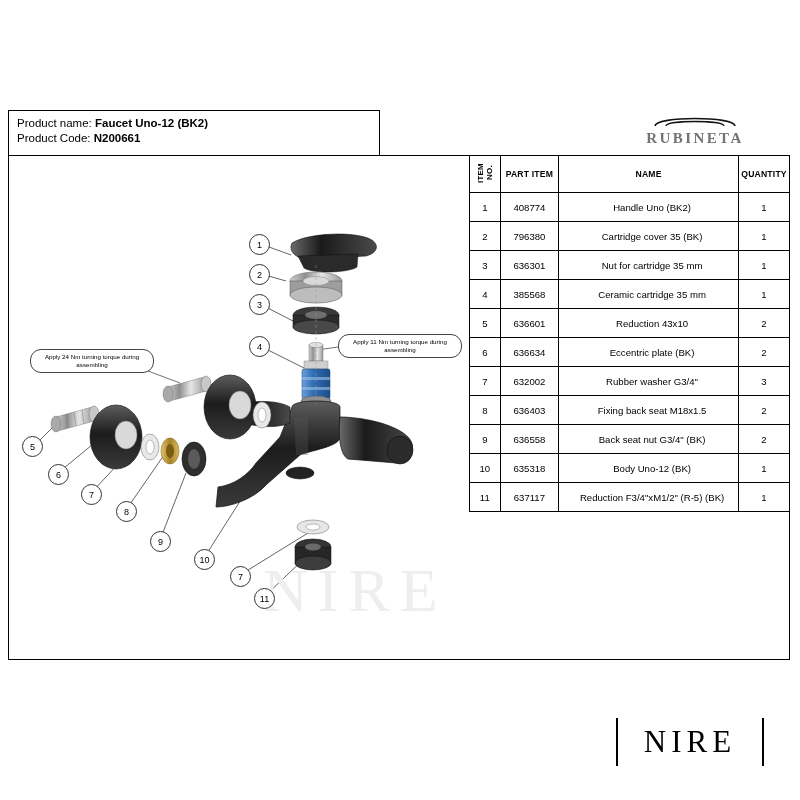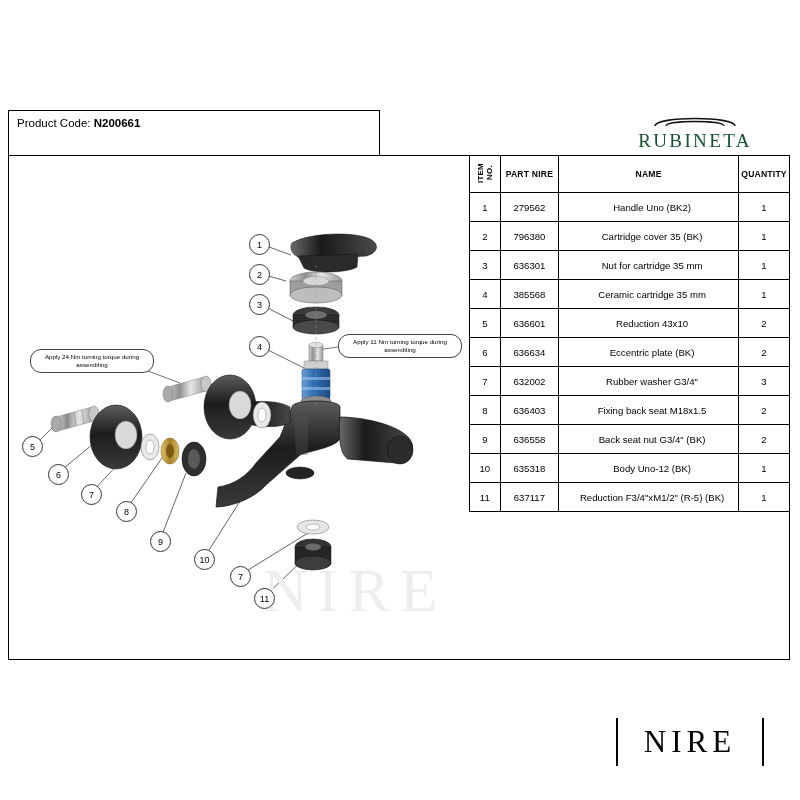--- a/index.html
+++ b/index.html
@@ -33,22 +33,22 @@
   }
   
   .brand{
     position:absolute;left:610px;top:112px;width:170px;text-align:center;
   }
   .brand-mark{
     width:86px;height:16px;margin:0 auto 2px auto;position:relative;
   }
   .brand-mark svg{display:block;}
   .brand-name{
-    font-size:19px;letter-spacing:2.4px;font-family:"Liberation Serif",serif;
-    font-weight:400;color:#14532d;
+    font-size:15px;letter-spacing:2.4px;font-family:"Liberation Serif",serif;
+    font-weight:700;color:#737373;
   }
   
   .ptable{
     position:absolute;left:469px;top:155px;width:321px;
     border-collapse:collapse;
     font-size:9.6px;
   }
   .ptable td,.ptable th{
     border:0.8px solid #000;
     padding:0;height:28px;
@@ -92,20 +92,24 @@
     font-family:"Liberation Serif",serif;
     user-select:none;
   }
 </style>
 </head>
 <body>
 
 <div class="sheet">
 
   <div class="header-box">
+    <div class="header-line">
+      <span class="lbl">Product name:</span>
+      <span class="val">Faucet Uno-12 (BK2)</span>
+    </div>
     <div class="header-line">
       <span class="lbl">Product Code:</span>
       <span class="val">N200661</span>
     </div>
   </div>
 
   <div class="brand">
     <div class="brand-mark">
       <svg width="86" height="16" viewBox="0 0 86 16">
         <path d="M3 14 C3 4, 83 4, 83 14" fill="none" stroke="#111" stroke-width="1.6"></path>
@@ -272,29 +276,29 @@
 
     
     <div class="note" style="left:22px;top:194px;width:112px;">Apply 24 Nm turning torque during assembling</div>
     <div class="note" style="left:330px;top:179px;width:112px;">Apply 11 Nm turning torque during assembling</div>
   </div>
 
   <table class="ptable">
     <thead>
       <tr>
         <td class="col-item"><span class="vert">ITEM NO.</span></td>
-        <td class="col-code"><span>PART NIRE</span></td>
+        <td class="col-code"><span>PART ITEM</span></td>
         <td class="col-name" style="padding-left:0;"><span>NAME</span></td>
         <td class="col-qty"><span>QUANTITY</span></td>
       </tr>
     </thead>
     <tbody id="tbody">
         <tr>
           <td class="col-item">1</td>
-          <td class="col-code">279562</td>
+          <td class="col-code">408774</td>
           <td class="col-name">Handle Uno (BK2)</td>
           <td class="col-qty">1</td>
         </tr>
         <tr>
           <td class="col-item">2</td>
           <td class="col-code">796380</td>
           <td class="col-name">Cartridge cover 35 (BK)</td>
           <td class="col-qty">1</td>
         </tr>
         <tr>

